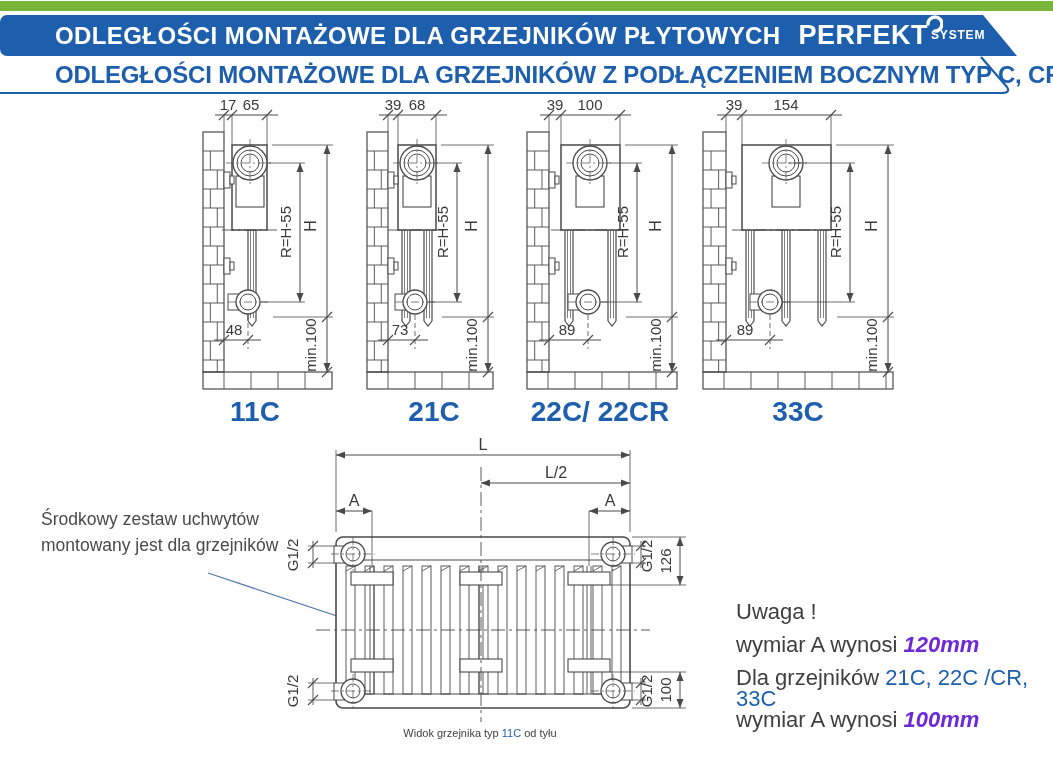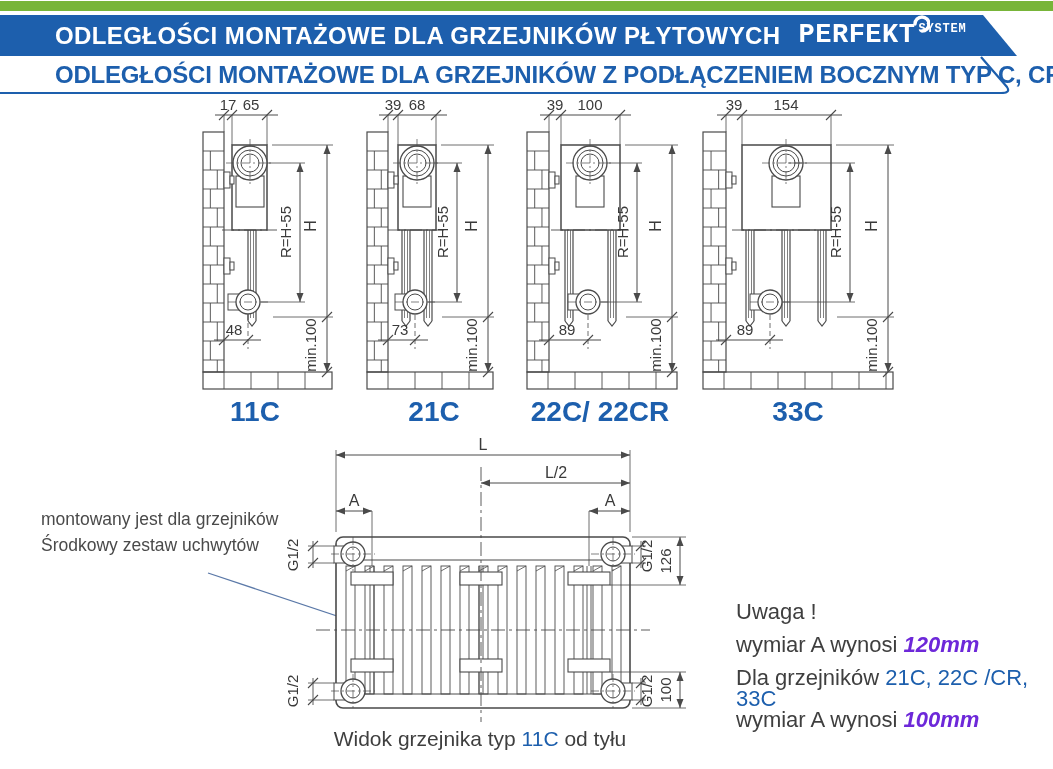--- a/index.html
+++ b/index.html
@@ -2,44 +2,44 @@
 <html><head>
 <meta charset="utf-8">
 <style>
   html,body{margin:0;padding:0;background:#e8e8e8;}
   #page{position:relative;width:1053px;height:769px;background:#ffffff;overflow:hidden;
         font-family:"Liberation Sans", sans-serif;margin:0 auto;}
   
   .strip-green{position:absolute;top:1px;left:0;width:1053px;height:10px;background:#78b539;}
   .banner{position:absolute;top:15px;left:0;width:1053px;height:41px;background:#1d5fad;
           clip-path:polygon(0 0,983px 0,1017px 100%,0 100%);
-          display:flex;align-items:center;padding-left:55px;box-sizing:border-box;z-index:3;}
+          display:flex;align-items:center;padding-left:55px;box-sizing:border-box;z-index:3;border-radius:7px;}
   .banner-title{color:#fff;font-weight:bold;font-size:24px;letter-spacing:.4px;white-space:nowrap;}
-  .logo{display:flex;align-items:flex-start;margin-left:18px;color:#fff;font-family:Liberation Mono, monospace;}
+  .logo{display:flex;align-items:center;margin-left:18px;color:#fff;}
   .logo-main{position:relative;font-size:27px;font-weight:bold;letter-spacing:.5px;line-height:1;}
   .logo-hook{position:absolute;right:-15px;top:-9px;}
   .logo-sub{font-size:12px;font-weight:bold;letter-spacing:.8px;margin:0 0 2px 3px;}
   .subband{position:absolute;top:56px;left:0;width:1053px;height:38px;display:flex;align-items:center;
            padding-left:55px;box-sizing:border-box;z-index:3;background:transparent;}
   .subband-title{color:#1d5fad;font-weight:bold;font-size:24px;letter-spacing:-.2px;white-space:nowrap;}
   .subband-border{position:absolute;left:0;top:0;width:1053px;height:38px;pointer-events:none;}
   
   #art{position:absolute;left:0;top:0;width:1053px;height:769px;z-index:1;}
   text.dim{font-family:"Liberation Sans",sans-serif;font-size:15px;fill:#3a3a3a;}
   text.dim-lg{font-family:"Liberation Sans",sans-serif;font-size:16px;fill:#3a3a3a;}
   text.type-label{font-family:"Liberation Sans",sans-serif;font-size:28px;font-weight:bold;fill:#1d5fad;}
   
   .note-left{position:absolute;left:41px;top:506px;z-index:2;color:#4a4a4a;font-size:17.5px;line-height:26px;}
   .uwaga{position:absolute;left:736px;top:601px;z-index:2;color:#3f3f3f;font-size:22px;line-height:21px;}
   .uwaga .uw-title{margin-bottom:12px;}
   .uwaga .uw-group{margin-bottom:12px;}
   .uwaga .blue{color:#1d5fad;}
   .uwaga .bold{font-weight:bold;color:#6d28d9;font-style:italic;}
   .caption{position:absolute;left:290px;top:727px;width:380px;text-align:center;z-index:2;
-           color:#3f3f3f;font-size:21px;}
+           color:#3f3f3f;font-size:11px;}
   .caption .blue{color:#1d5fad;}
 </style>
 </head>
 <body>
 
 <div id="page">
 
   <div class="strip-green"></div>
   <div class="banner">
     <span class="banner-title">ODLEGŁOŚCI MONTAŻOWE DLA GRZEJNIKÓW PŁYTOWYCH</span>
@@ -553,22 +553,22 @@
       <text class="dim" x="298" y="555" text-anchor="middle" transform="rotate(-90 298 555)">G1/2</text>
       <text class="dim" x="652" y="556" text-anchor="middle" transform="rotate(-90 652 556)">G1/2</text>
       <text class="dim" x="298" y="691" text-anchor="middle" transform="rotate(-90 298 691)">G1/2</text>
       <text class="dim" x="652" y="691" text-anchor="middle" transform="rotate(-90 652 691)">G1/2</text>
       <text class="dim" x="671" y="561" text-anchor="middle" transform="rotate(-90 671 561)">126</text>
       <text class="dim" x="671" y="690" text-anchor="middle" transform="rotate(-90 671 690)">100</text>
     </g>
   </svg>
 
   <div class="note-left">
+    <div>Środkowy zestaw uchwytów</div>
     <div>montowany jest dla grzejników</div>
-    <div>Środkowy zestaw uchwytów</div>
   </div>
 
   <div class="uwaga">
     <div class="uw-title">Uwaga !</div>
     <div class="uw-group">
       <div><span>wymiar A wynosi </span><span class="bold">120mm</span></div>
     </div>
     <div class="uw-group">
       <div><span>Dla grzejników </span><span class="blue">21C, 22C /CR, 33C</span></div>
       <div><span>wymiar A wynosi </span><span class="bold">100mm</span></div>

